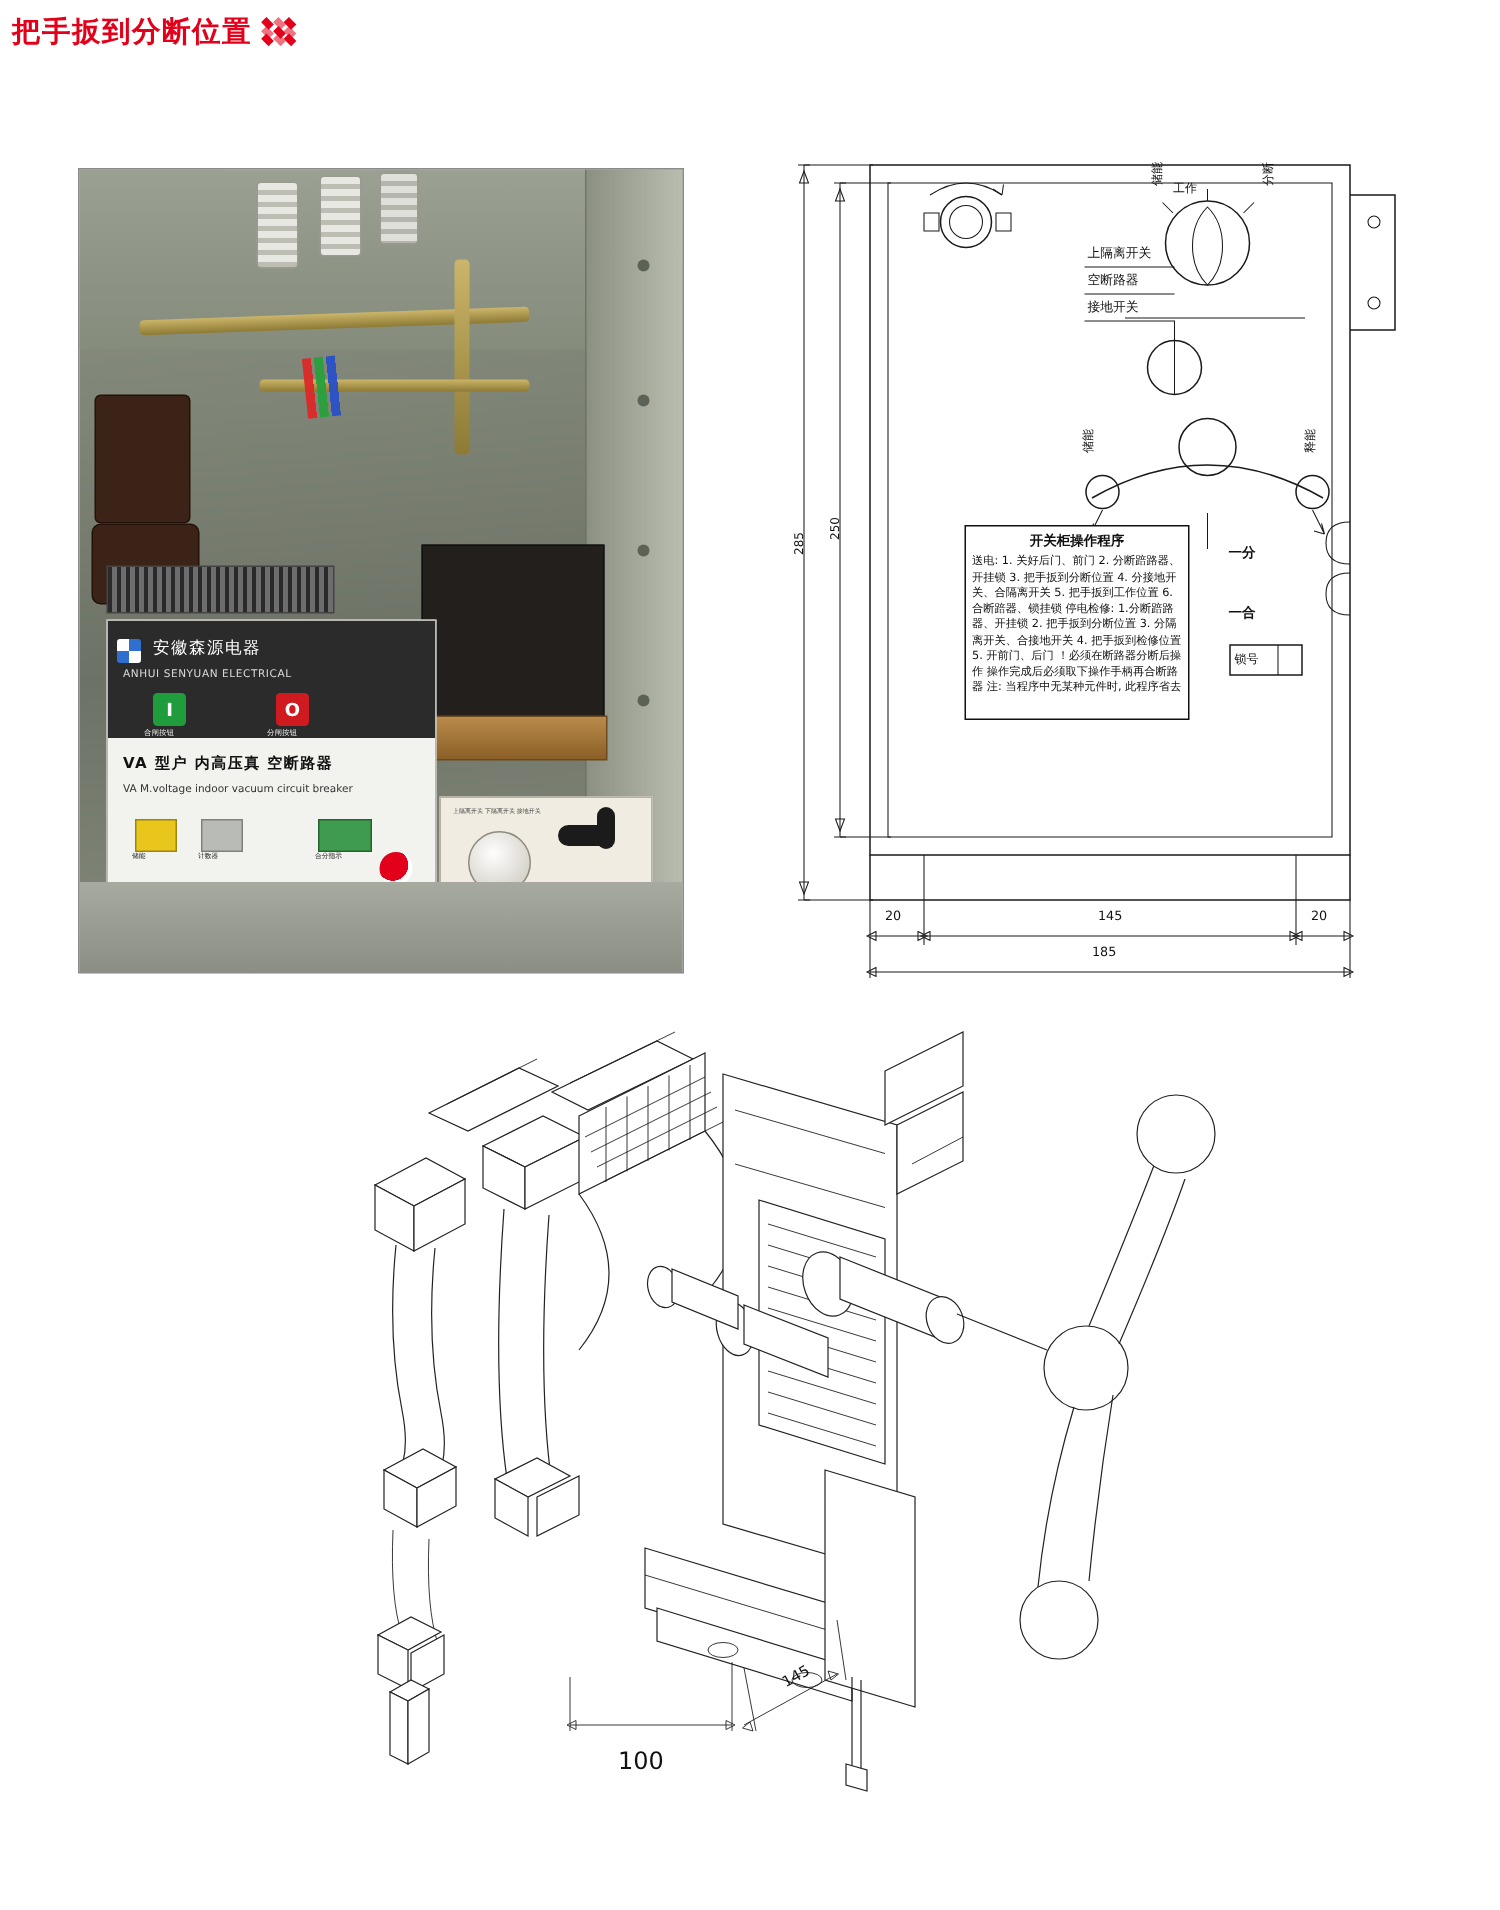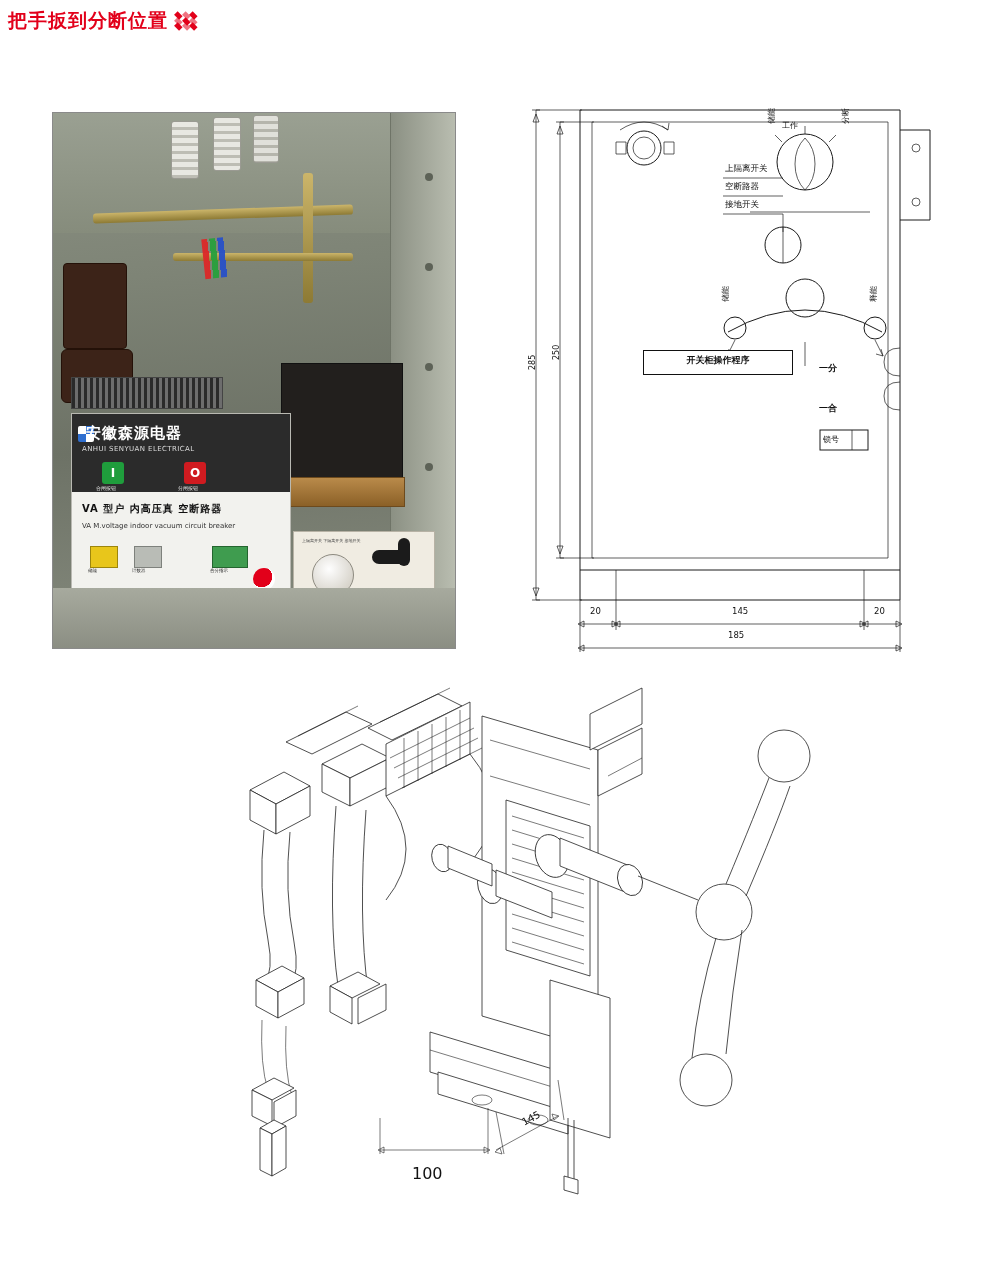--- a/index.html
+++ b/index.html
@@ -73,21 +73,21 @@
     position:absolute;left:228px;top:250px;width:120px;height:130px;background:#221f1d;border:1px solid #111;
   }
   .photo .panel{
     position:absolute;left:18px;top:300px;width:218px;height:200px;
     background:#f2f2ee;border:1px solid #b9b9b2;
   }
   .photo .panel .pl-top{
     position:absolute;left:0;top:0;width:100%;height:78px;background:#2b2b2b;color:#fff;
   }
   .photo .panel .brand-cn{
-    position:absolute;left:14px;top:10px;font-size:15px;font-weight:bold;color:#fff;letter-spacing:1px;
+    position:absolute;left:30px;top:10px;font-size:11px;font-weight:normal;color:#fff;letter-spacing:1px;
   }
   .photo .panel .brand-en{
     position:absolute;left:10px;top:31px;font-size:7px;color:#dcdcdc;letter-spacing:.4px;
   }
   .photo .panel .logo-mark{
     position:absolute;left:6px;top:12px;width:16px;height:16px;
     background:conic-gradient(#2f6fd0 0 90deg,#fff 90deg 180deg,#2f6fd0 180deg 270deg,#fff 270deg);
     border-radius:2px;
   }
   .photo .panel .btn-green,.photo .panel .btn-red{
@@ -165,21 +165,21 @@
     position:absolute;right:22px;width:8px;height:8px;border-radius:50%;background:#5d6257;
   }
 
   
   .dwg1{position:absolute;left:520px;top:100px;width:440px;height:560px;}
   svg{display:block;overflow:visible;}
   .ln{fill:none;stroke:#1a1a1a;stroke-width:1;}
   .ln-thin{fill:none;stroke:#1a1a1a;stroke-width:.7;}
   .proc{
     position:absolute;left:643px;top:350px;width:150px;
-    border:1px solid #111;background:#fff;padding:3px 4px 5px 4px;
+    border:1px solid #111;background:#fff;padding:3px 4px 15px 4px;
     box-sizing:border-box;
   }
   .proc .ptitle{font-size:9px;font-weight:bold;text-align:center;margin-bottom:2px;color:#111;}
   .proc .pbody{font-size:7.5px;line-height:10.5px;color:#111;font-family:"DejaVu Sans",sans-serif;}
 
   
   .lbl{position:absolute;font-size:8.5px;color:#111;white-space:nowrap;font-family:"DejaVu Sans",sans-serif;}
   .lbl-b{position:absolute;font-size:9px;color:#111;white-space:nowrap;font-weight:bold;margin-left:27px;}
   .vlbl{position:absolute;font-size:8px;color:#111;white-space:nowrap;transform:rotate(-90deg);transform-origin:left top;}
 
@@ -354,20 +354,24 @@
   <div class="vlbl" style="left:8px;top:270px">285</div>
 
   <div class="lbl" style="left:70px;top:506px">20</div>
   <div class="lbl" style="left:212px;top:506px">145</div>
   <div class="lbl" style="left:354px;top:506px">20</div>
   <div class="lbl" style="left:208px;top:530px">185</div>
 </div>
 
 <div class="proc">
   <div class="ptitle">开关柜操作程序</div>
+  <div class="pbody">送电: 1. 关好后门、前门  2. 分断踣路器、开挂锁  3. 把手扳到分断位置  4. 分接地开关、合隔离开关  5. 把手扳到工作位置  6. 合断踣器、锁挂锁
+停电检修: 1.分断踣路器、开挂锁  2. 把手扳到分断位置  3. 分隔离开关、合接地开关  4. 把手扳到检修位置  5. 开前门、后门
+！必须在断路器分断后操作  操作完成后必须取下操作手柄再合断路器
+注: 当程序中无某种元件时, 此程序省去</div>
 </div>
 
 <div class="dwg2">
   <svg width="640" height="560" viewBox="0 0 640 560">
 
     <path class="m-fill" d="M60 110 l34 -18 l26 14 l-34 18 z"></path>
     <path class="m-fill" d="M60 110 l0 30 l26 14 l0 -30 z"></path>
     <path class="m-fill" d="M86 124 l34 -18 l0 30 l-34 18 z"></path>
     <path class="m-ln" d="M74 150 q-6 60 4 110 q6 30 -4 46"></path>
     <path class="m-ln" d="M100 152 q-6 60 4 110 q6 30 -4 46"></path>

